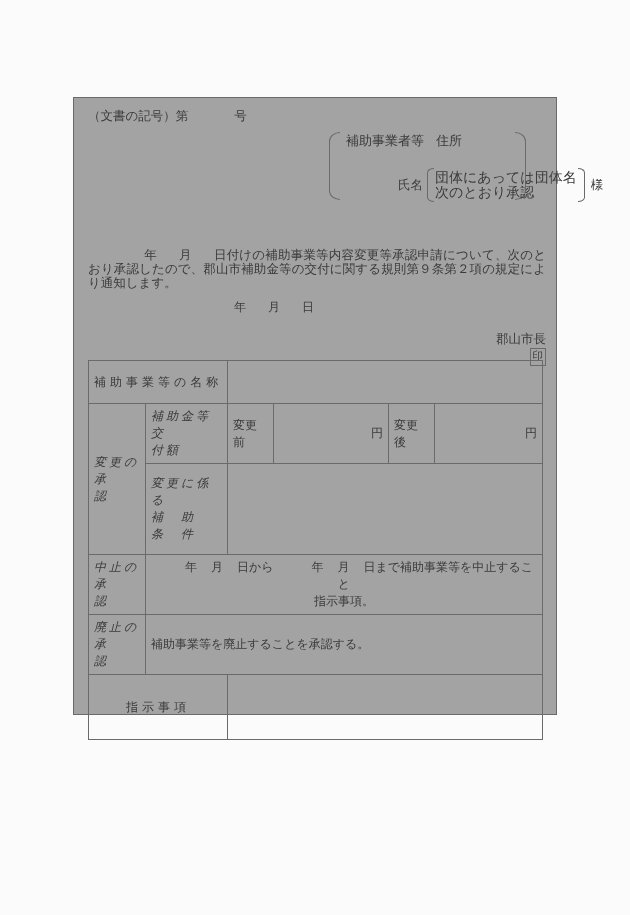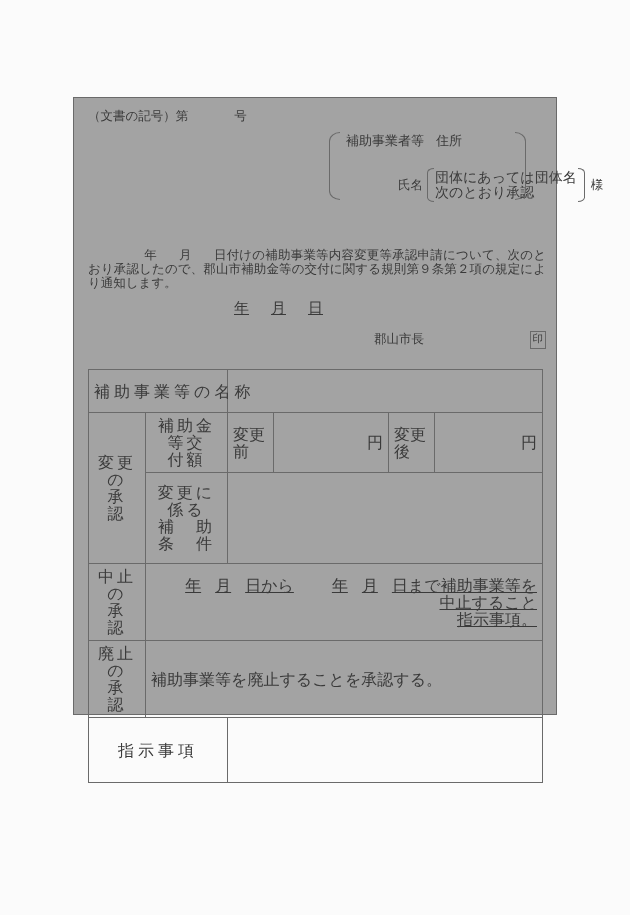--- a/index.html
+++ b/index.html
@@ -172,84 +172,84 @@
     text-align: justify;
   }
   .body-para .indent { display: inline-block; width: 56px; }
   .body-para .gap-s { display: inline-block; width: 22px; }
 
   
   .date-line {
     position: absolute;
     left: 160px;
     top: 201px;
-    font-size: 15px;
-    white-space: nowrap;
-    text-decoration: underline;
+    font-size: 12px;
+    white-space: nowrap;
   }
   .date-line .gap { display: inline-block; width: 22px; }
 
   
   .signature {
     position: absolute;
     left: 300px;
     top: 233px;
     width: 172px;
     font-size: 12.5px;
     display: flex;
-    align-items: flex-start;
+    align-items: flex-end;
     justify-content: space-between;
+    flex-direction: column;
   }
   .seal-box {
     display: inline-block;
     border: 1px solid #6a6a6a;
     font-size: 10.5px;
     line-height: 1;
     padding: 2px 2px 3px 2px;
     color: #3a3a3a;
   }
 
   
   .form-table {
     position: absolute;
     left: 14px;
-    top: 271px;
+    top: 262px;
     width: 454px;
     border-collapse: collapse;
     table-layout: fixed;
-    font-size: 16px;
+    font-size: 12px;
   }
   .form-table td {
     border: 1px solid #6a6a6a;
     padding: 4px 5px;
     vertical-align: middle;
     line-height: 17px;
   }
   .lbl-spread {
     letter-spacing: 4px;
     text-align: center;
     white-space: nowrap;
   }
   .lbl-two {
     letter-spacing: 3px;
     line-height: 17px;
-    text-align: center;
+    text-align: left;
+    font-style: italic;
   }
   .lbl-two .l2 { display: block; }
   .lbl-two .l2.sp2 { letter-spacing: 3px; padding-left: 0; }
   .cell-amount {
     text-align: right;
     padding-right: 6px;
   }
   .cell-text-top {
     vertical-align: top;
-    text-align: right;
+    text-align: center;
     padding-top: 5px;
     line-height: 18px;
-    text-decoration: underline;
   }
   .date-inline .g1 { display: inline-block; width: 30px; }
   .date-inline .g2 { display: inline-block; width: 14px; }
   .date-inline .g3 { display: inline-block; width: 38px; }
   .tall-1 { height: 34px; }
   .tall-2 { height: 38px; }
   .tall-3 { height: 82px; }
   .tall-4 { height: 40px; margin-top: 7px; }
   .tall-5 { height: 34px; }
   .tall-6 { height: 56px; }

